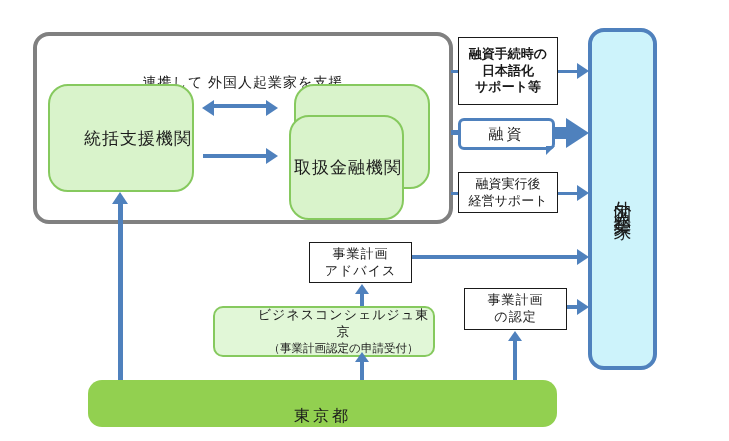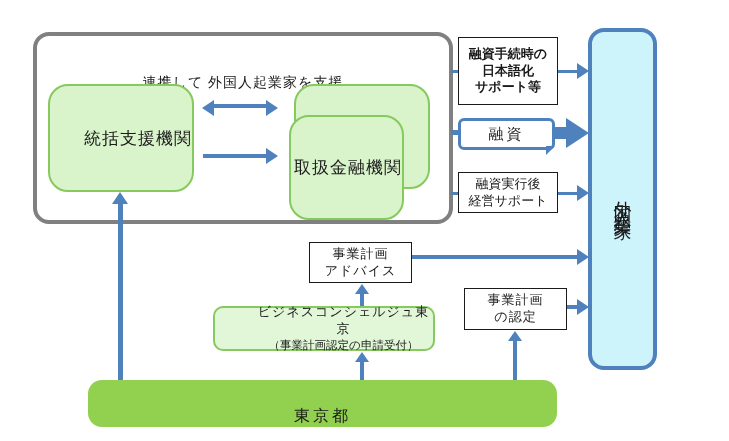--- a/index.html
+++ b/index.html
@@ -129,21 +129,21 @@
 
   <div class="abs head-up small" style="left:355px;top:352px;"></div>
   <div class="abs vline" style="left:360px;top:362px;width:4px;height:18px;"></div>
 
   <div class="abs head-up small" style="left:355px;top:284px;"></div>
   <div class="abs vline" style="left:360px;top:294px;width:4px;height:12px;"></div>
 
   <div class="abs head-up small" style="left:508px;top:331px;"></div>
   <div class="abs vline" style="left:513px;top:341px;width:4px;height:39px;"></div>
 
-  <div class="abs concierge-box" style="left:213px;top:306px;width:222px;height:45px;padding-left:39px;">
+  <div class="abs concierge-box" style="left:213px;top:306px;width:222px;height:51px;padding-left:39px;">
     <div class="concierge-title">ビジネスコンシェルジュ東京</div>
     <div class="concierge-sub">（事業計画認定の申請受付）</div>
   </div>
 
   <div class="abs cyan-box" style="left:588px;top:28px;width:69px;height:342px;">
     <div class="vtext">外国人起業家</div>
   </div>
 
   <div class="abs tokyo-box" style="left:88px;top:380px;width:469px;height:47px;">
     <span>東京都</span>

